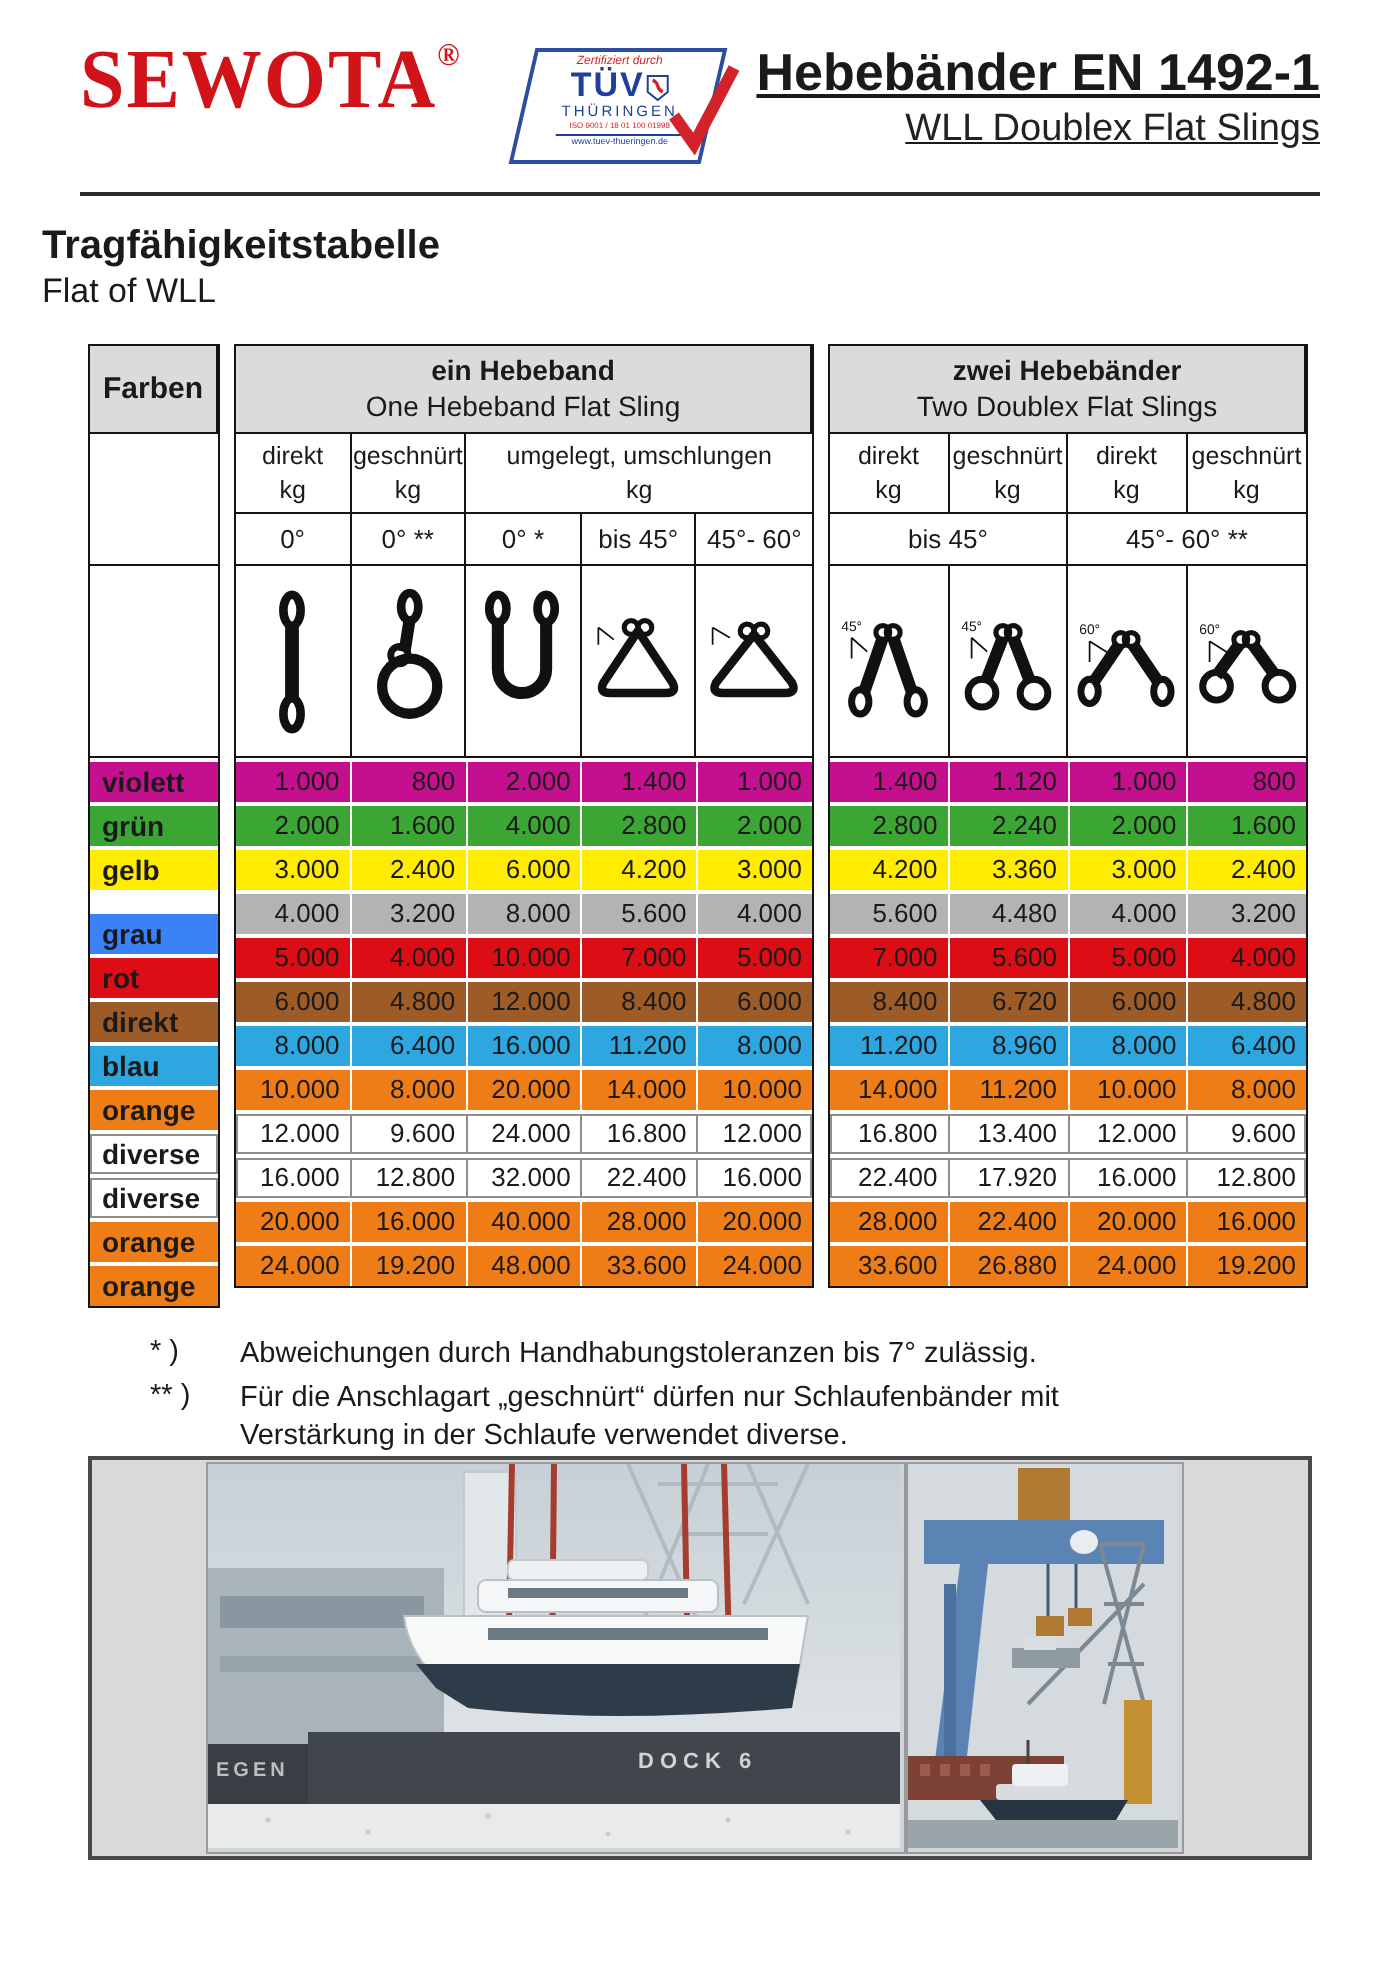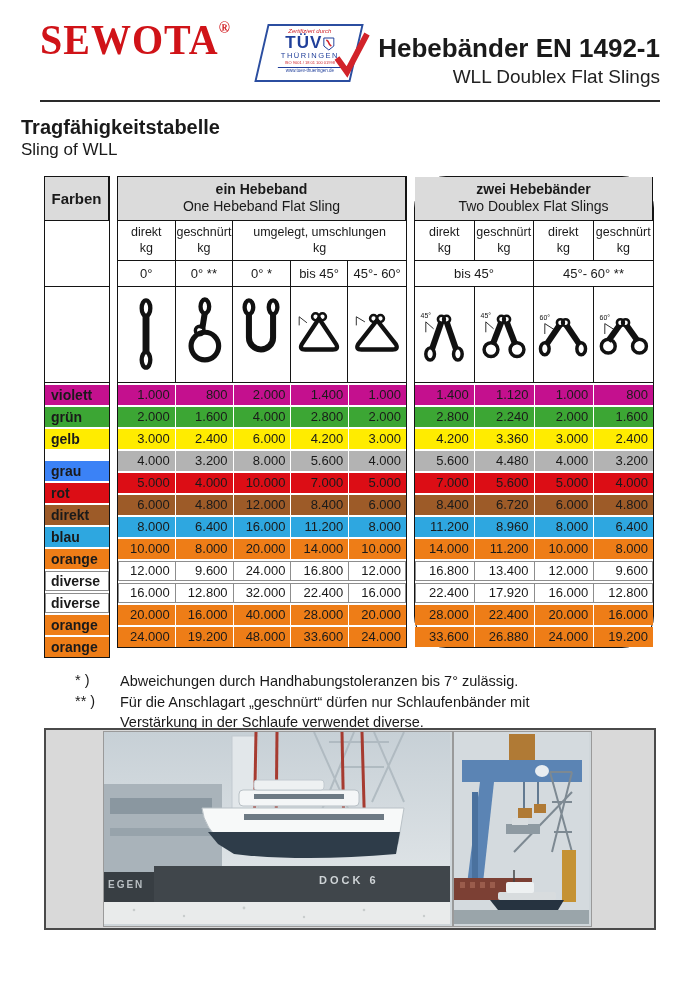--- a/index.html
+++ b/index.html
@@ -18,34 +18,34 @@
     border:2px solid #2b4ea0;background:#fff;transform:skewX(-13deg);}
   .tuv-inner{transform:skewX(13deg);text-align:center;padding-top:2px;}
   .tuv-cert{color:#d2232a;font-size:6px;font-style:italic;}
   .tuv-main{color:#203f9a;font-weight:bold;font-size:17px;line-height:1;letter-spacing:1px;}
   .tuv-emblem{display:inline-block;vertical-align:middle;}
   .tuv-region{color:#203f9a;font-size:7.5px;letter-spacing:1.5px;line-height:1.2;}
   .tuv-tiny-red{color:#d2232a;font-size:4px;line-height:1.4;}
   .tuv-tiny-blue{color:#203f9a;font-size:4.5px;border-top:1px solid #203f9a;
     width:70%;margin:1px auto 0 auto;}
   .tuv-check{position:absolute;right:2px;top:8px;}
-  .title-block{flex:1;text-align:right;margin-top:14px;}
+  .title-block{flex:1;text-align:right;margin-top:2px;text-decoration:underline;}
   .doc-title{font-size:26px;font-weight:bold;line-height:1.15;}
   .doc-subtitle{font-size:19px;color:#222;margin-top:2px;}
   .rule{margin:12px 40px 0 40px;border-bottom:2px solid #2a2a2a;}
   
   .section{padding:14px 40px 0 21px;}
   .section-title{font-size:20px;font-weight:bold;}
   .section-sub{font-size:17px;margin-top:1px;}
   
   .wll-table{display:flex;gap:7px;margin:16px 0 0 44px;align-items:flex-start;}
   .grp{border:1px solid #141414;background:#fff;box-sizing:border-box;}
   .g-farben{width:66px;}
   .g-one{width:290px;}
-  .g-two{width:240px;border-radius:32px;}
+  .g-two{width:240px;}
   .trow{display:flex;}
   .cell{box-sizing:border-box;display:flex;flex-direction:column;
     align-items:center;justify-content:center;text-align:center;
     border-right:1px solid #141414;border-bottom:1px solid #141414;}
   .cell:last-child{border-right:none;}
   .title-cell{height:44px;background:#dbdbdb;width:100%;}
   .t-de{font-weight:bold;font-size:14px;line-height:1.25;}
   .t-en{font-size:14px;line-height:1.25;}
   .corner{font-weight:bold;font-size:15px;}
   .sub-cell{height:40px;font-size:12.5px;line-height:1.3;}
@@ -104,21 +104,21 @@
   </div>
   <div class="title-block">
     <div class="doc-title">Hebebänder EN 1492-1</div>
     <div class="doc-subtitle">WLL Doublex Flat Slings</div>
   </div>
 </div>
 <div class="rule"></div>
 
 <div class="section">
   <div class="section-title">Tragfähigkeitstabelle</div>
-  <div class="section-sub">Sling of WLL</div>
+  <div class="section-sub">Flat of WLL</div>
 </div>
 
 <div class="wll-table">
   <div class="grp g-farben" id="g-farben">
       <div class="cell title-cell corner">Farben</div>
       <div class="blank-cell" style="height: 66px;"></div>
       <div class="blank-cell" style="height: 96px;"></div>
       <div class="label-cell" style="background: rgb(196, 16, 142);">violett</div>
       <div class="label-cell" style="background: rgb(60, 166, 52);">grün</div>
       <div class="label-cell" style="background: rgb(255, 236, 0);">gelb</div>

